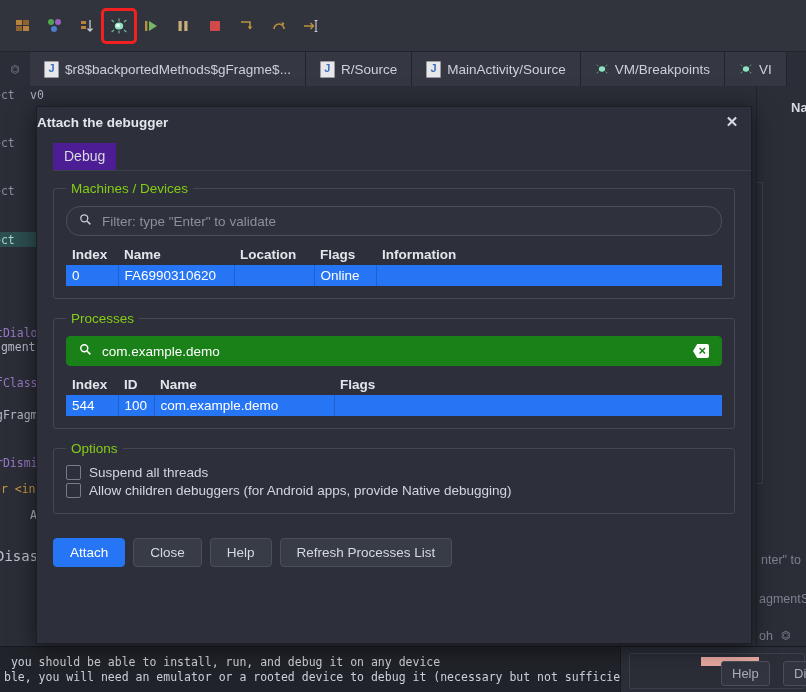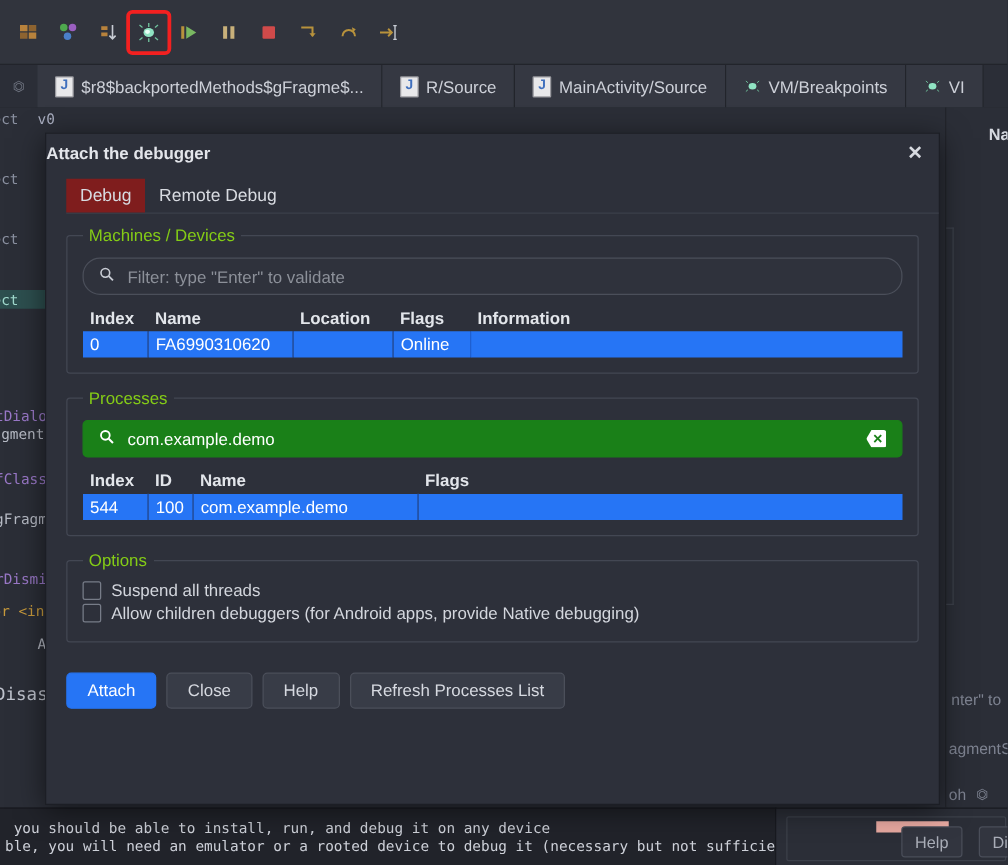--- a/index.html
+++ b/index.html
@@ -116,21 +116,21 @@
     color:#d7dae0;font-size:15px;cursor:pointer;
   }
   .tabs{
     display:flex;align-items:flex-end;height:30px;margin:3px 0 0 16px;
     border-bottom:1px solid #3b3f4a;
   }
   .dtab{
     padding:4px 10px 6px 10px;font-size:14px;color:#d8dbe1;
     border:1px solid transparent;border-bottom:none;
   }
-  .dtab.active{background:#7f1d1d;}
+  .dtab.active{background:#4c1d95;}
   .dlg-body{padding:10px 16px 0 16px;}
 
   fieldset.group{
     border:1px solid #434753;border-radius:3px;
     margin:0 0 12px 0;padding:6px 12px 12px 12px;
   }
   fieldset.group legend{
     padding:0 5px;color:#84cc16;font-size:13.5px;
   }
   .searchbox{
@@ -336,23 +336,20 @@
 <div class="dialog">
 
   <div class="dlg-title">
     <span>Attach the debugger</span>
     <span class="dlg-close">✕</span>
   </div>
 
   <div class="tabs">
     <div class="dtab active">
       <span>Debug</span>
-    </div>
-    <div class="dtab">
-      <span>Remote Debug</span>
     </div>
   </div>
 
   <div class="dlg-body">
 
     <fieldset class="group">
       <legend>Machines / Devices</legend>
 
       <div class="searchbox">
         <span>

